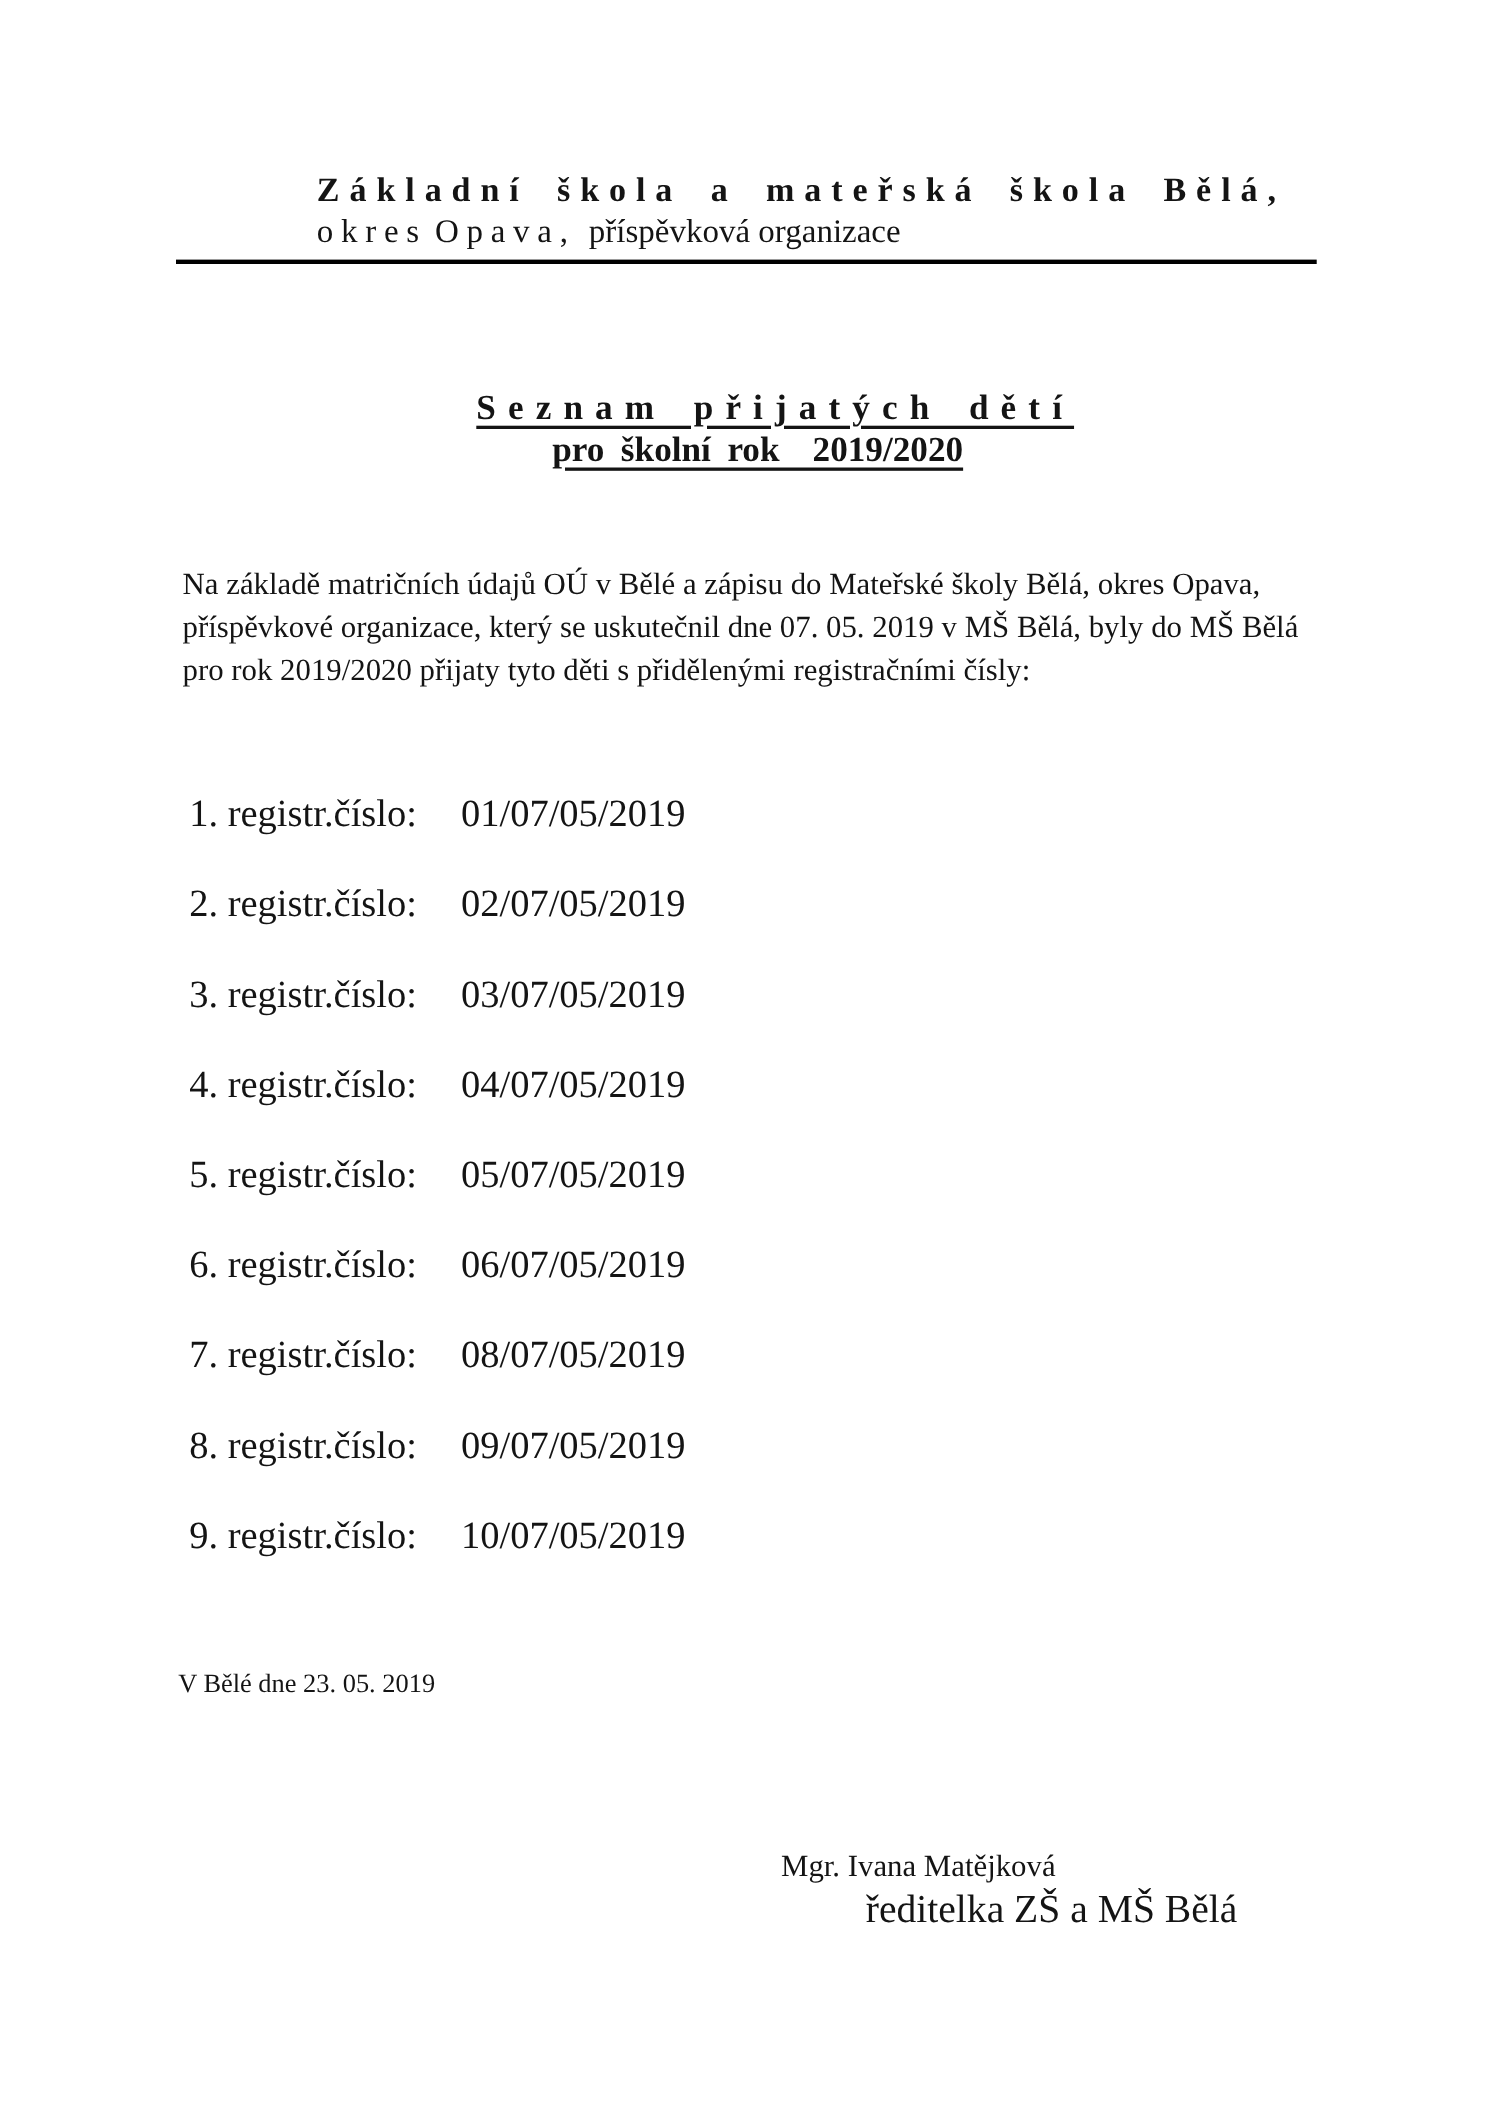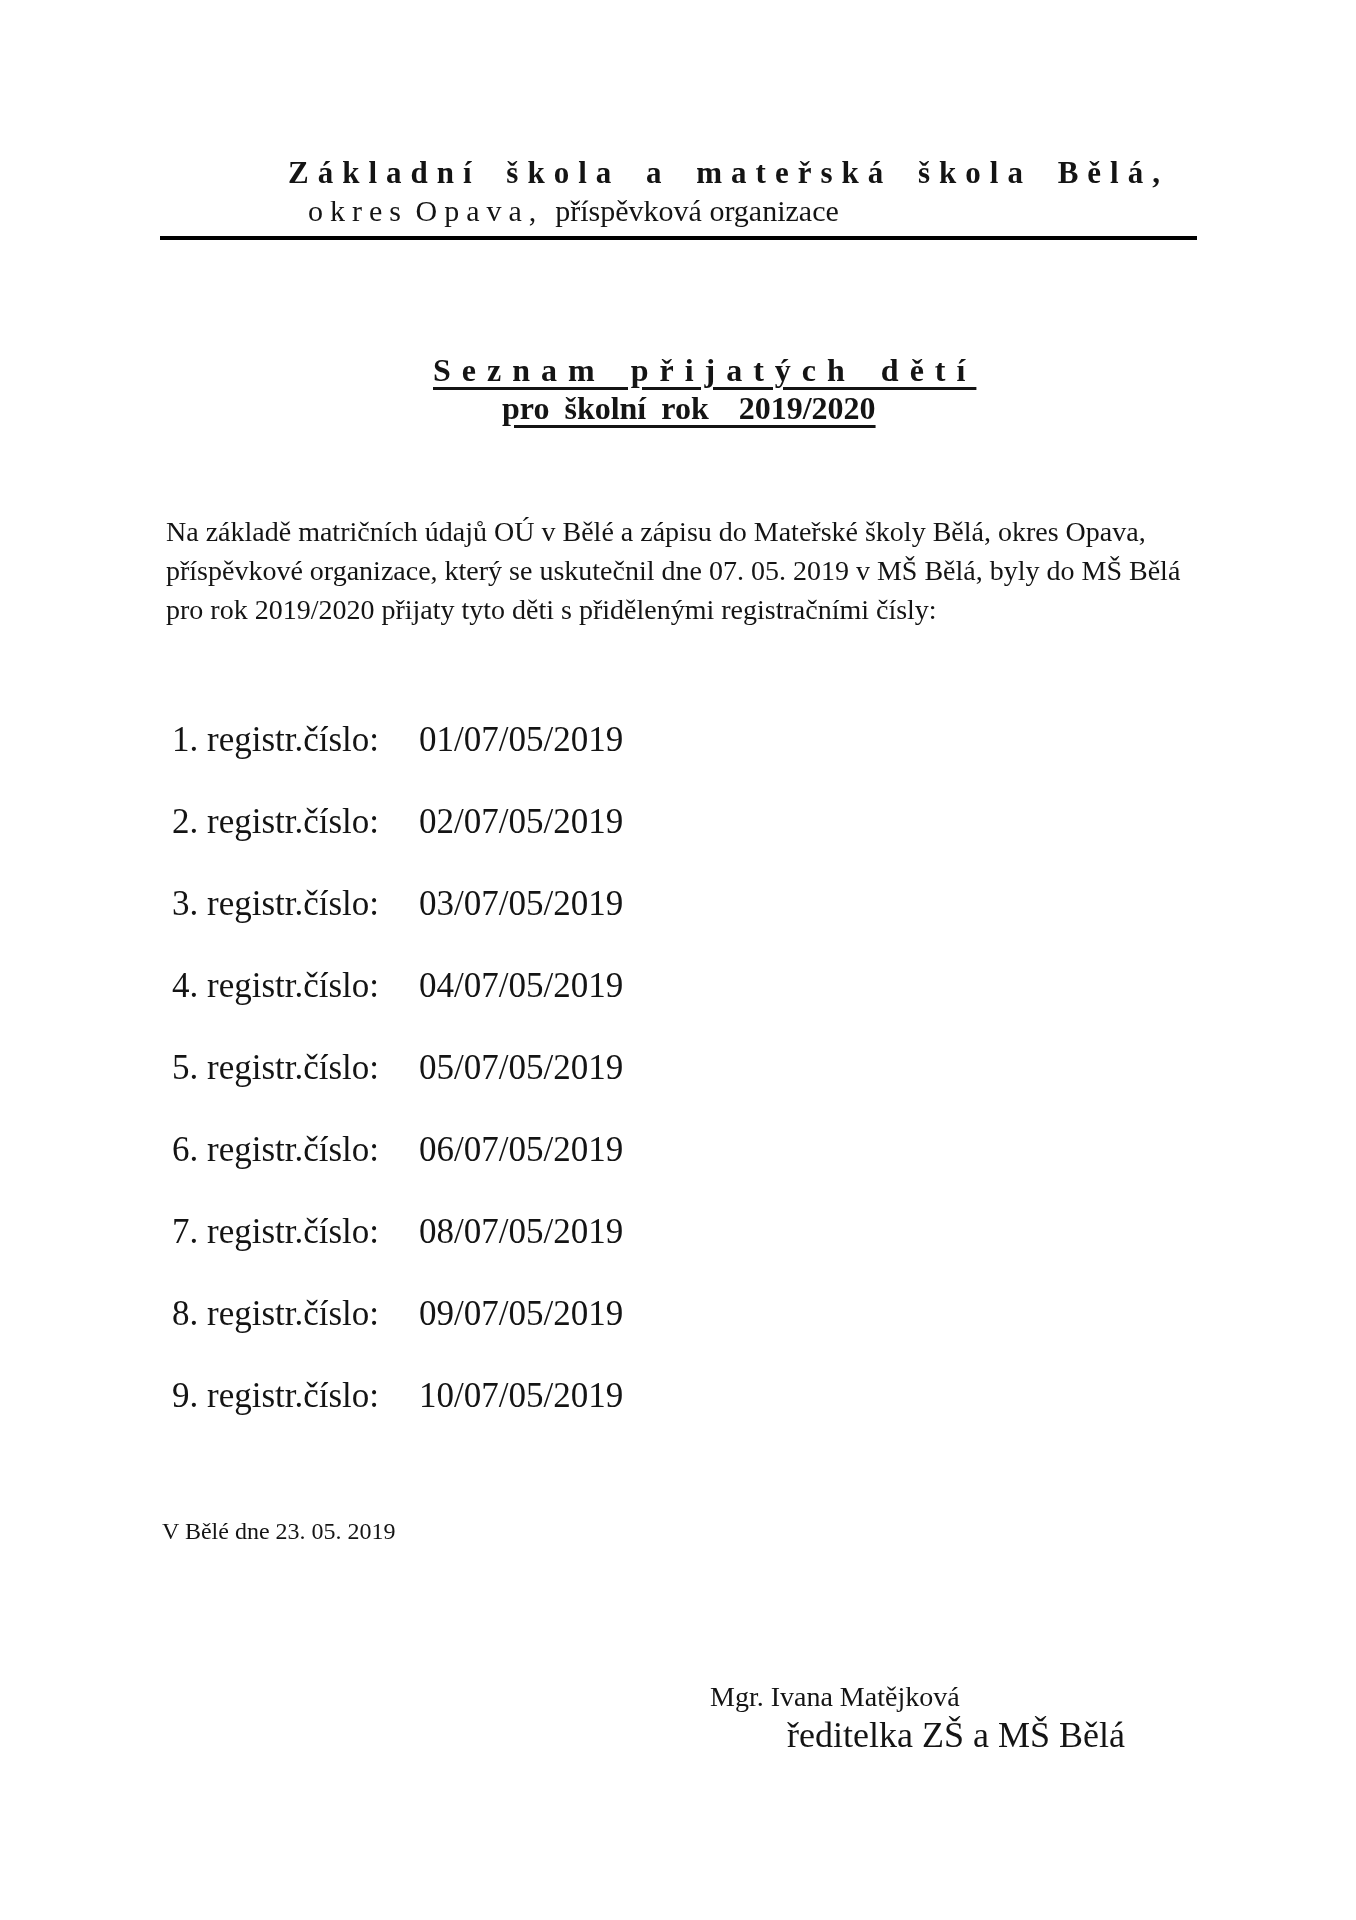--- a/index.html
+++ b/index.html
@@ -32,21 +32,20 @@
   .org-line2 {
     position: absolute;
     left: 288px;
     top: 194px;
     font-size: 30px;
     white-space: nowrap;
   }
   .org-line2 .spaced {
     letter-spacing: 7px;
     word-spacing: -7px; 
-    margin-left: 20px;
   }
   .org-line2 .rest {
     margin-left: 12px;
   }
   .header-rule {
     position: absolute;
     left: 160px;
     top: 236px;
     width: 1037px;
     height: 4px;

